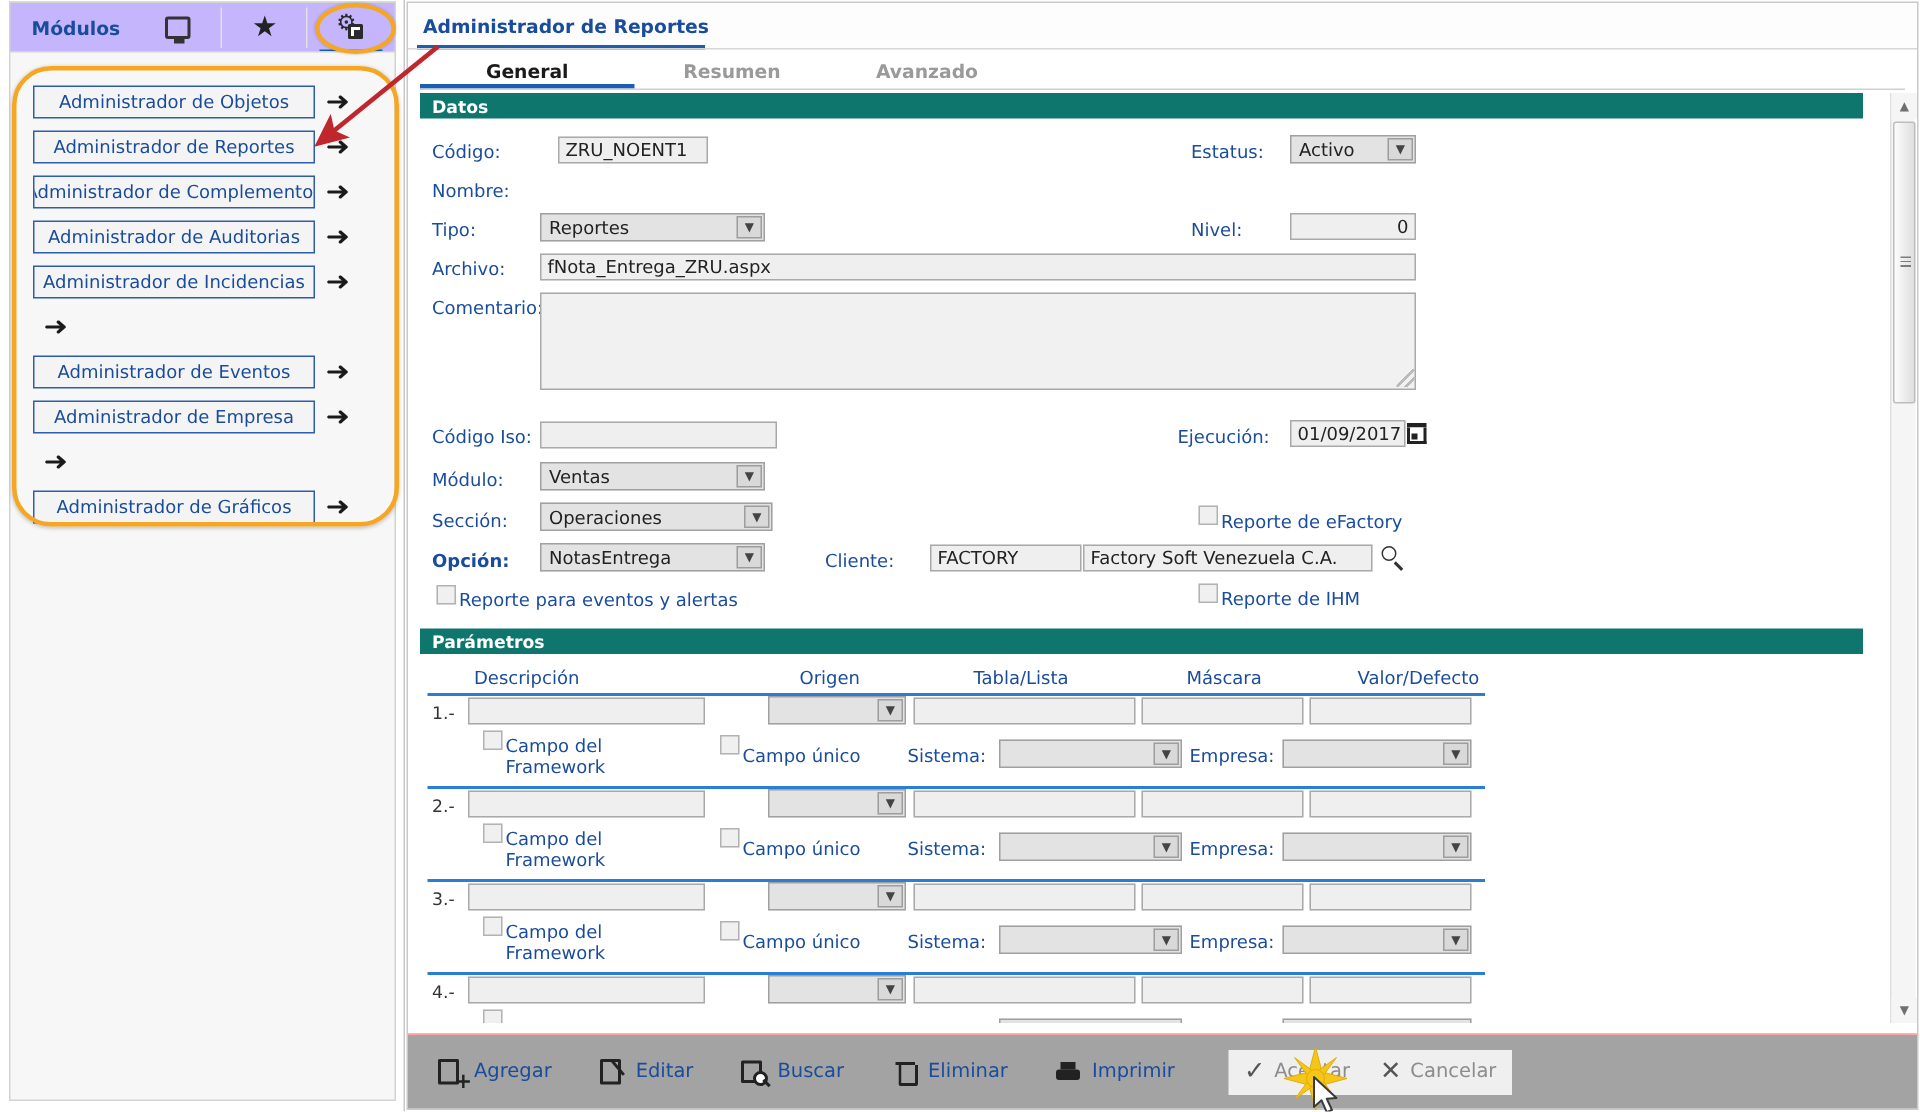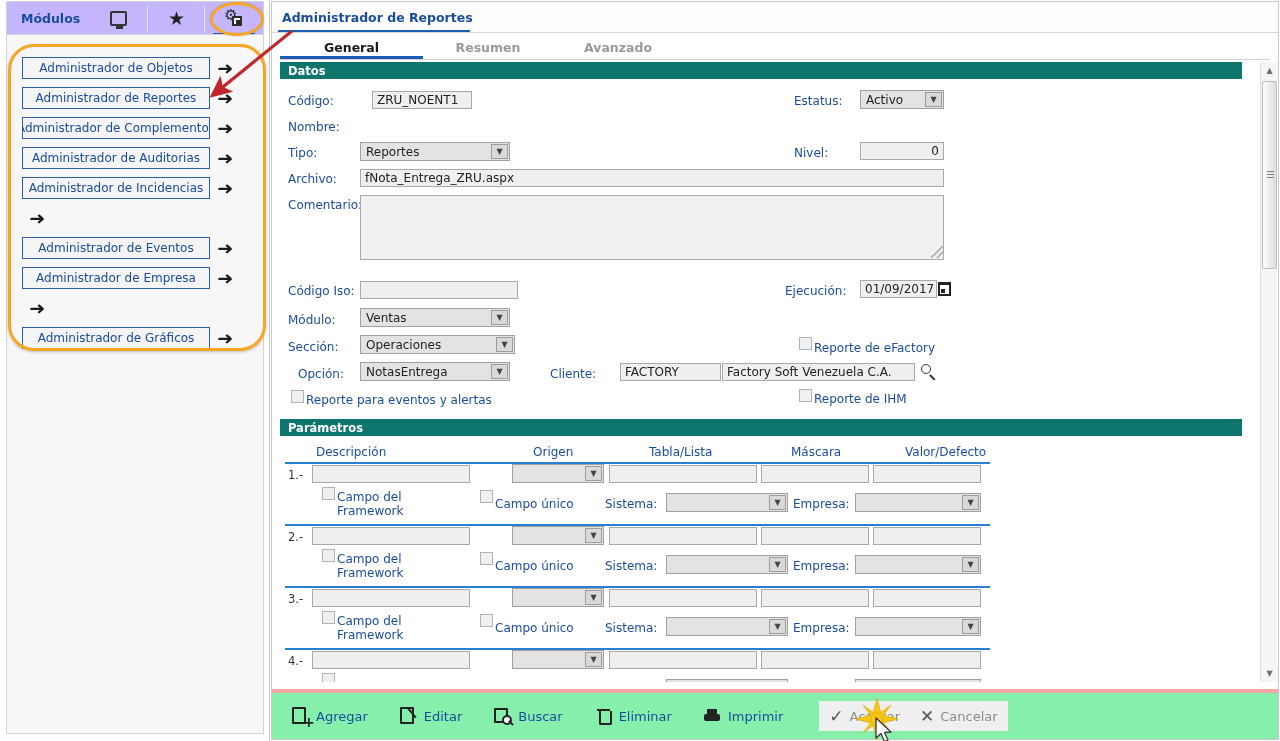--- a/index.html
+++ b/index.html
@@ -276,22 +276,22 @@
   .vthumb .grip {
     position: absolute; left: 4px; top: 50%; margin-top: -4px;
     width: 7px; height: 8px;
     background: repeating-linear-gradient(to bottom, #7d7d7d 0 1px, transparent 1px 3px);
   }
 
   
   .bottom-bar {
     position: absolute; left: 0; bottom: 0;
     width: 1006px; height: 50px;
-    background: #86efac;
-    border-top: 4px solid #fca5a5;
+    background: #a3a3a3;
+    border-top: 1px solid #fca5a5;
     display: flex; align-items: center;
   }
   .tbtn {
     display: flex; align-items: center;
     height: 30px; padding: 0 10px;
     font-size: 13px; color: #1a4c9c;
     white-space: nowrap;
   }
   .tbtn.disabled { color: #8c8c8c; background: #efefef; }
   .tbtn .lbl { margin-left: 6px; }
@@ -460,21 +460,21 @@
       </div>
 
       <div class="field-label" style="left:8px; top:278px;">Sección:</div>
       <div class="sel" style="left:80px; top:273px; width:155px;">
         <span>Operaciones</span>
         <span class="caret">▼</span>
       </div>
       <div class="chk" style="left:519px; top:275px;"></div>
       <div class="chk-label" style="left:534px; top:279px;">Reporte de eFactory</div>
 
-      <div class="field-label" style="left:18px; top:305px;">Opción:</div>
+      <div class="field-label" style="left:8px; top:305px;font-weight:bold;">Opción:</div>
       <div class="sel" style="left:80px; top:300px; width:150px;">
         <span>NotasEntrega</span>
         <span class="caret">▼</span>
       </div>
       <div class="field-label" style="left:270px; top:305px;">Cliente:</div>
       <div class="inp" style="left:340px; top:301px; width:101px;">FACTORY</div>
       <div class="inp" style="left:442px; top:301px; width:193px;">Factory Soft Venezuela C.A.</div>
       <div style="position:absolute; left:641px; top:302px; width:16px; height:16px;">
         <div style="position:absolute;left:0;top:0;width:10px;height:10px;border:1.6px solid #333;border-radius:50%;"></div>
         <div style="position:absolute;left:9px;top:10px;width:7px;height:1.6px;background:#333;transform:rotate(45deg);transform-origin:left center;"></div>

